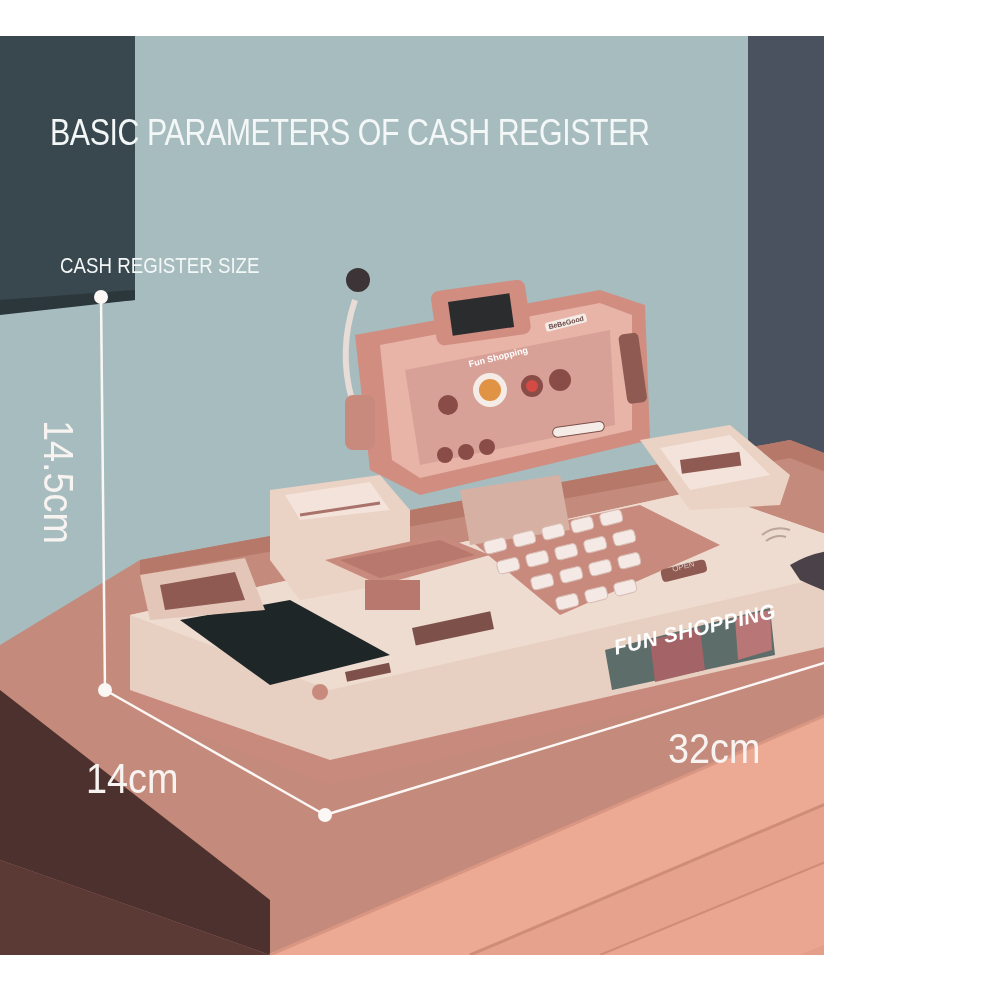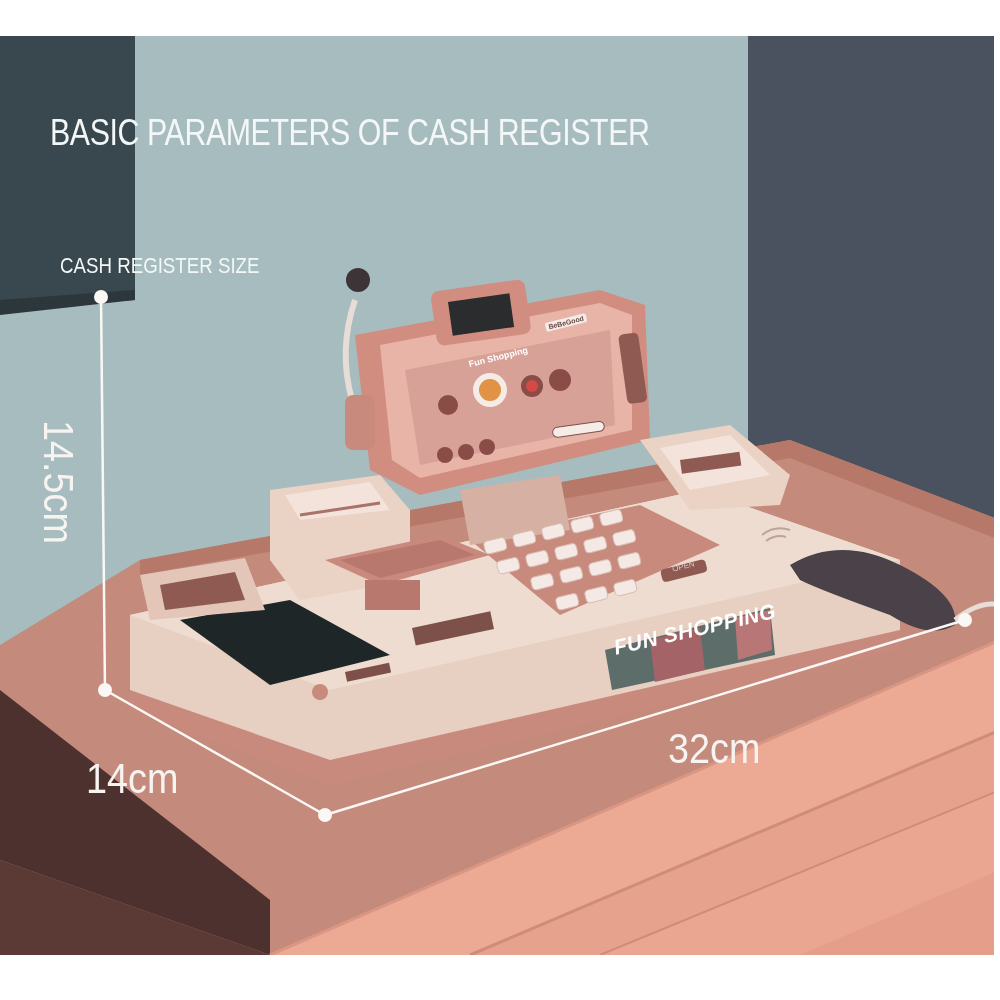--- a/index.html
+++ b/index.html
@@ -1,18 +1,18 @@
 <!DOCTYPE html>
 <html><head>
 <meta charset="utf-8">
 <style>
   html, body { margin: 0; padding: 0; background: #ffffff; }
   body { width: 1000px; height: 1000px; position: relative; overflow: hidden;
          font-family: "Liberation Sans", "DejaVu Sans", sans-serif; }
-  .photo { position: absolute; left: 0; top: 36px; width: 994px; height: 919px; overflow: hidden; background: #0369a1; }
+  .photo { position: absolute; left: 0; top: 36px; width: 824px; height: 919px; overflow: hidden; background: #0369a1; }
   .scene { position: absolute; left: 0; top: -36px; width: 1000px; height: 1000px; }
   .title { position: absolute; left: 50px; top: 112px; font-size: 37px; color: #f4f7f7;
            letter-spacing: -0.5px; transform: scaleX(0.82); transform-origin: left top; white-space: nowrap; font-weight: 400; }
   .subtitle { position: absolute; left: 60px; top: 253px; font-size: 22px; color: #f4f7f7;
               transform: scaleX(0.85); transform-origin: left top; white-space: nowrap; }
   .dim { position: absolute; color: #f7f3f1; font-size: 42px; white-space: nowrap; font-weight: 400; }
   .dim-h { left: 38px; top: 420px; transform: rotate(90deg) scaleX(0.9); transform-origin: left top; left: 82px; }
   .dim-d { left: 86px; top: 755px; transform: scaleX(0.9); transform-origin: left top; }
   .dim-w { left: 668px; top: 725px; transform: scaleX(0.9); transform-origin: left top; }
   .label-fun { position: absolute; left: 612px; top: 618px; width: 160px; color: #fff; font-weight: 700;

